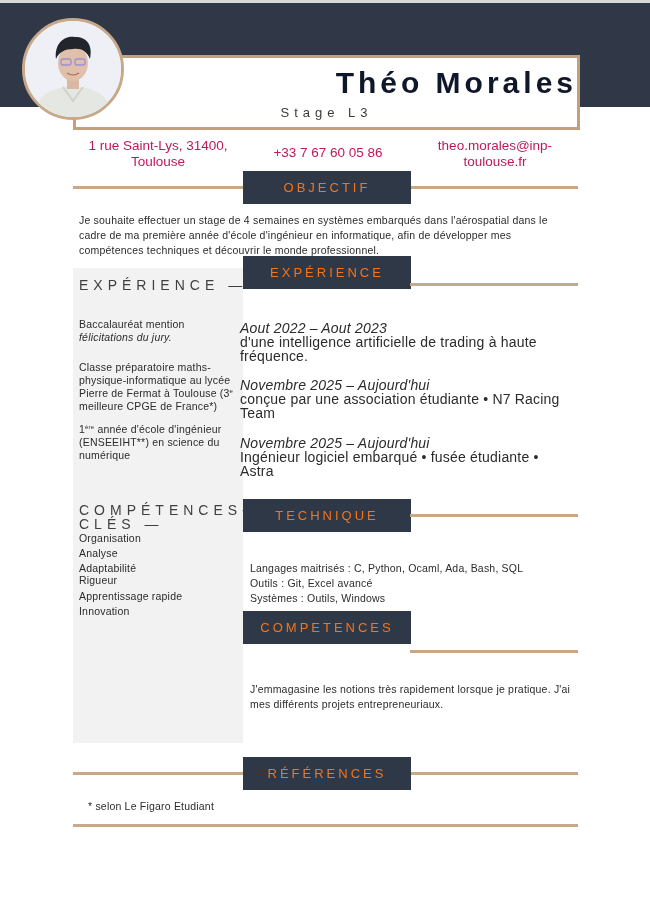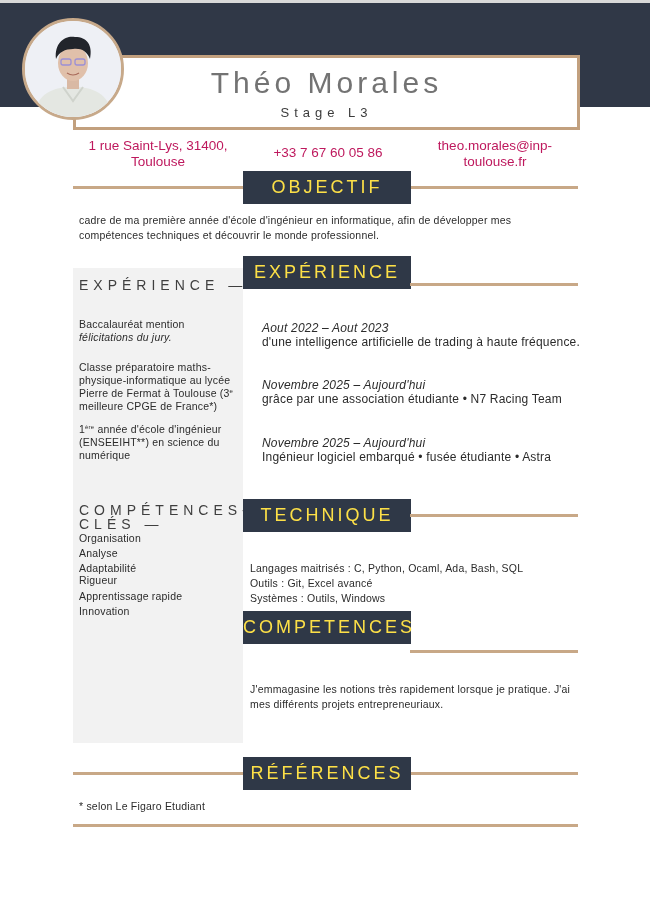--- a/index.html
+++ b/index.html
@@ -3,40 +3,40 @@
 <meta charset="utf-8">
 <style>
   * { box-sizing: border-box; margin: 0; padding: 0; }
   html, body { width: 650px; height: 920px; background: #ffffff; overflow: hidden; }
   body { position: relative; font-family: "Liberation Sans", sans-serif; color: #2b2b2b; }
 
   .top-band { position: absolute; left: 0; top: 3px; width: 650px; height: 104px; background: #303847; }
   .top-rule { position: absolute; left: 0; top: 0; width: 650px; height: 3px; background: #d9d9d9; }
 
   .name-box { position: absolute; left: 73px; top: 55px; width: 507px; height: 75px; background: #ffffff; border: 3px solid #c2a07e; }
-  .name { position: absolute; left: 0; width: 100%; top: 8px; text-align: center; font-size: 30px; letter-spacing: 4px; color: #737373; }
+  .name { position: absolute; left: 0; width: 100%; top: 8px; text-align: right; font-size: 30px; letter-spacing: 4px; color: #0f172a; font-weight: bold; }
   .subtitle { position: absolute; left: 0; width: 100%; top: 47px; text-align: center; font-size: 13px; letter-spacing: 5px; color: #3b3b3b; }
 
   .photo { position: absolute; left: 22px; top: 18px; width: 102px; height: 102px; border-radius: 50%; border: 3px solid #c7a98a; background: #eef0f4; overflow: hidden; }
 
   .contact { position: absolute; font-size: 13.5px; color: #be185d; text-align: center; line-height: 16px; }
 
   .section-line { position: absolute; height: 3px; background: #c8a887; }
-  .section-tab { position: absolute; background: #2f3847; color: #fde047; font-size: 18px; letter-spacing: 3px; text-align: center; height: 33px; line-height: 33px; }
+  .section-tab { position: absolute; background: #2f3847; color: #f97316; font-size: 13px; letter-spacing: 3px; text-align: center; height: 33px; line-height: 33px; }
 
   .para { position: absolute; font-size: 10.5px; line-height: 15px; color: #2b2b2b; letter-spacing: 0.2px; }
 
   .sidebar { position: absolute; left: 73px; top: 268px; width: 170px; height: 475px; background: #f2f2f2; }
   .side-heading { position: absolute; font-size: 14px; letter-spacing: 5px; color: #3f3f3f; line-height: 14px; }
   .side-text { position: absolute; font-size: 10.5px; line-height: 13px; color: #2b2b2b; letter-spacing: 0.2px; }
   .side-text i { font-style: italic; }
   .side-list { position: absolute; left: 79px; font-size: 10.5px; color: #2b2b2b; letter-spacing: 0.2px; }
   .side-list div { position: absolute; left: 0; white-space: nowrap; }
 
-  .exp { position: absolute; left: 262px; width: 330px; font-size: 12px; line-height: 14px; color: #2b2b2b; letter-spacing: 0.2px; }
+  .exp { position: absolute; left: 240px; width: 330px; font-size: 14px; line-height: 14px; color: #2b2b2b; letter-spacing: 0.2px; }
   .exp .date { font-style: italic; }
   sup { font-size: 6px; vertical-align: super; line-height: 0; }
 </style>
 </head>
 <body>
 
 <div class="top-rule"></div>
 <div class="top-band"></div>
 
 <div class="name-box">
@@ -65,20 +65,21 @@
 <div class="contact" style="left:258px; top:145px; width:140px;">+33 7 67 60 05 86</div>
 <div class="contact" style="left:420px; top:138px; width:150px;">
   <div>theo.morales@inp-</div>
   <div>toulouse.fr</div>
 </div>
 
 <div class="section-line" style="left:73px; top:186px; width:172px;"></div>
 <div class="section-line" style="left:410px; top:186px; width:168px;"></div>
 <div class="section-tab" style="left:243px; top:171px; width:168px;">OBJECTIF</div>
 <div class="para" style="left:79px; top:213px; width:500px;">
+  <div>Je souhaite effectuer un stage de 4 semaines en systèmes embarqués dans l'aérospatial dans le</div>
   <div>cadre de ma première année d'école d'ingénieur en informatique, afin de développer mes</div>
   <div>compétences techniques et découvrir le monde professionnel.</div>
 </div>
 
 <div class="sidebar"></div>
 
 <div class="side-heading" style="left:79px; top:278px;">EXPÉRIENCE —</div>
 
 <div class="side-text" style="left:79px; top:318px; width:160px;">
   <div>Baccalauréat mention</div>
@@ -114,21 +115,21 @@
 
 <div class="section-tab" style="left:243px; top:256px; width:168px;">EXPÉRIENCE</div>
 <div class="section-line" style="left:410px; top:283px; width:168px;"></div>
 
 <div class="exp" style="top:321px;">
   <div class="date">Aout 2022 – Aout 2023</div>
   <div>d'une intelligence artificielle de trading à haute fréquence.</div>
 </div>
 <div class="exp" style="top:378px;">
   <div class="date">Novembre 2025 – Aujourd'hui</div>
-  <div>grâce par une association étudiante • N7 Racing Team</div>
+  <div>conçue par une association étudiante • N7 Racing Team</div>
 </div>
 <div class="exp" style="top:436px;">
   <div class="date">Novembre 2025 – Aujourd'hui</div>
   <div>Ingénieur logiciel embarqué • fusée étudiante • Astra</div>
 </div>
 
 <div class="section-tab" style="left:243px; top:499px; width:168px;">TECHNIQUE</div>
 <div class="section-line" style="left:410px; top:514px; width:168px;"></div>
 <div class="para" style="left:250px; top:561px; width:330px;">
   <div>Langages maitrisés : C, Python, Ocaml, Ada, Bash, SQL</div>
@@ -139,14 +140,14 @@
 <div class="section-tab" style="left:243px; top:611px; width:168px;">COMPETENCES</div>
 <div class="section-line" style="left:410px; top:650px; width:168px;"></div>
 <div class="para" style="left:250px; top:682px; width:335px;">
   <div>J'emmagasine les notions très rapidement lorsque je pratique. J'ai</div>
   <div>mes différents projets entrepreneuriaux.</div>
 </div>
 
 <div class="section-line" style="left:73px; top:772px; width:172px;"></div>
 <div class="section-line" style="left:410px; top:772px; width:168px;"></div>
 <div class="section-tab" style="left:243px; top:757px; width:168px;">RÉFÉRENCES</div>
-<div class="para" style="left:79px; top:799px; width:300px;">* selon Le Figaro Etudiant</div>
+<div class="para" style="left:88px; top:799px; width:300px;">* selon Le Figaro Etudiant</div>
 <div class="section-line" style="left:73px; top:824px; width:505px;"></div>
 
 </body></html>

